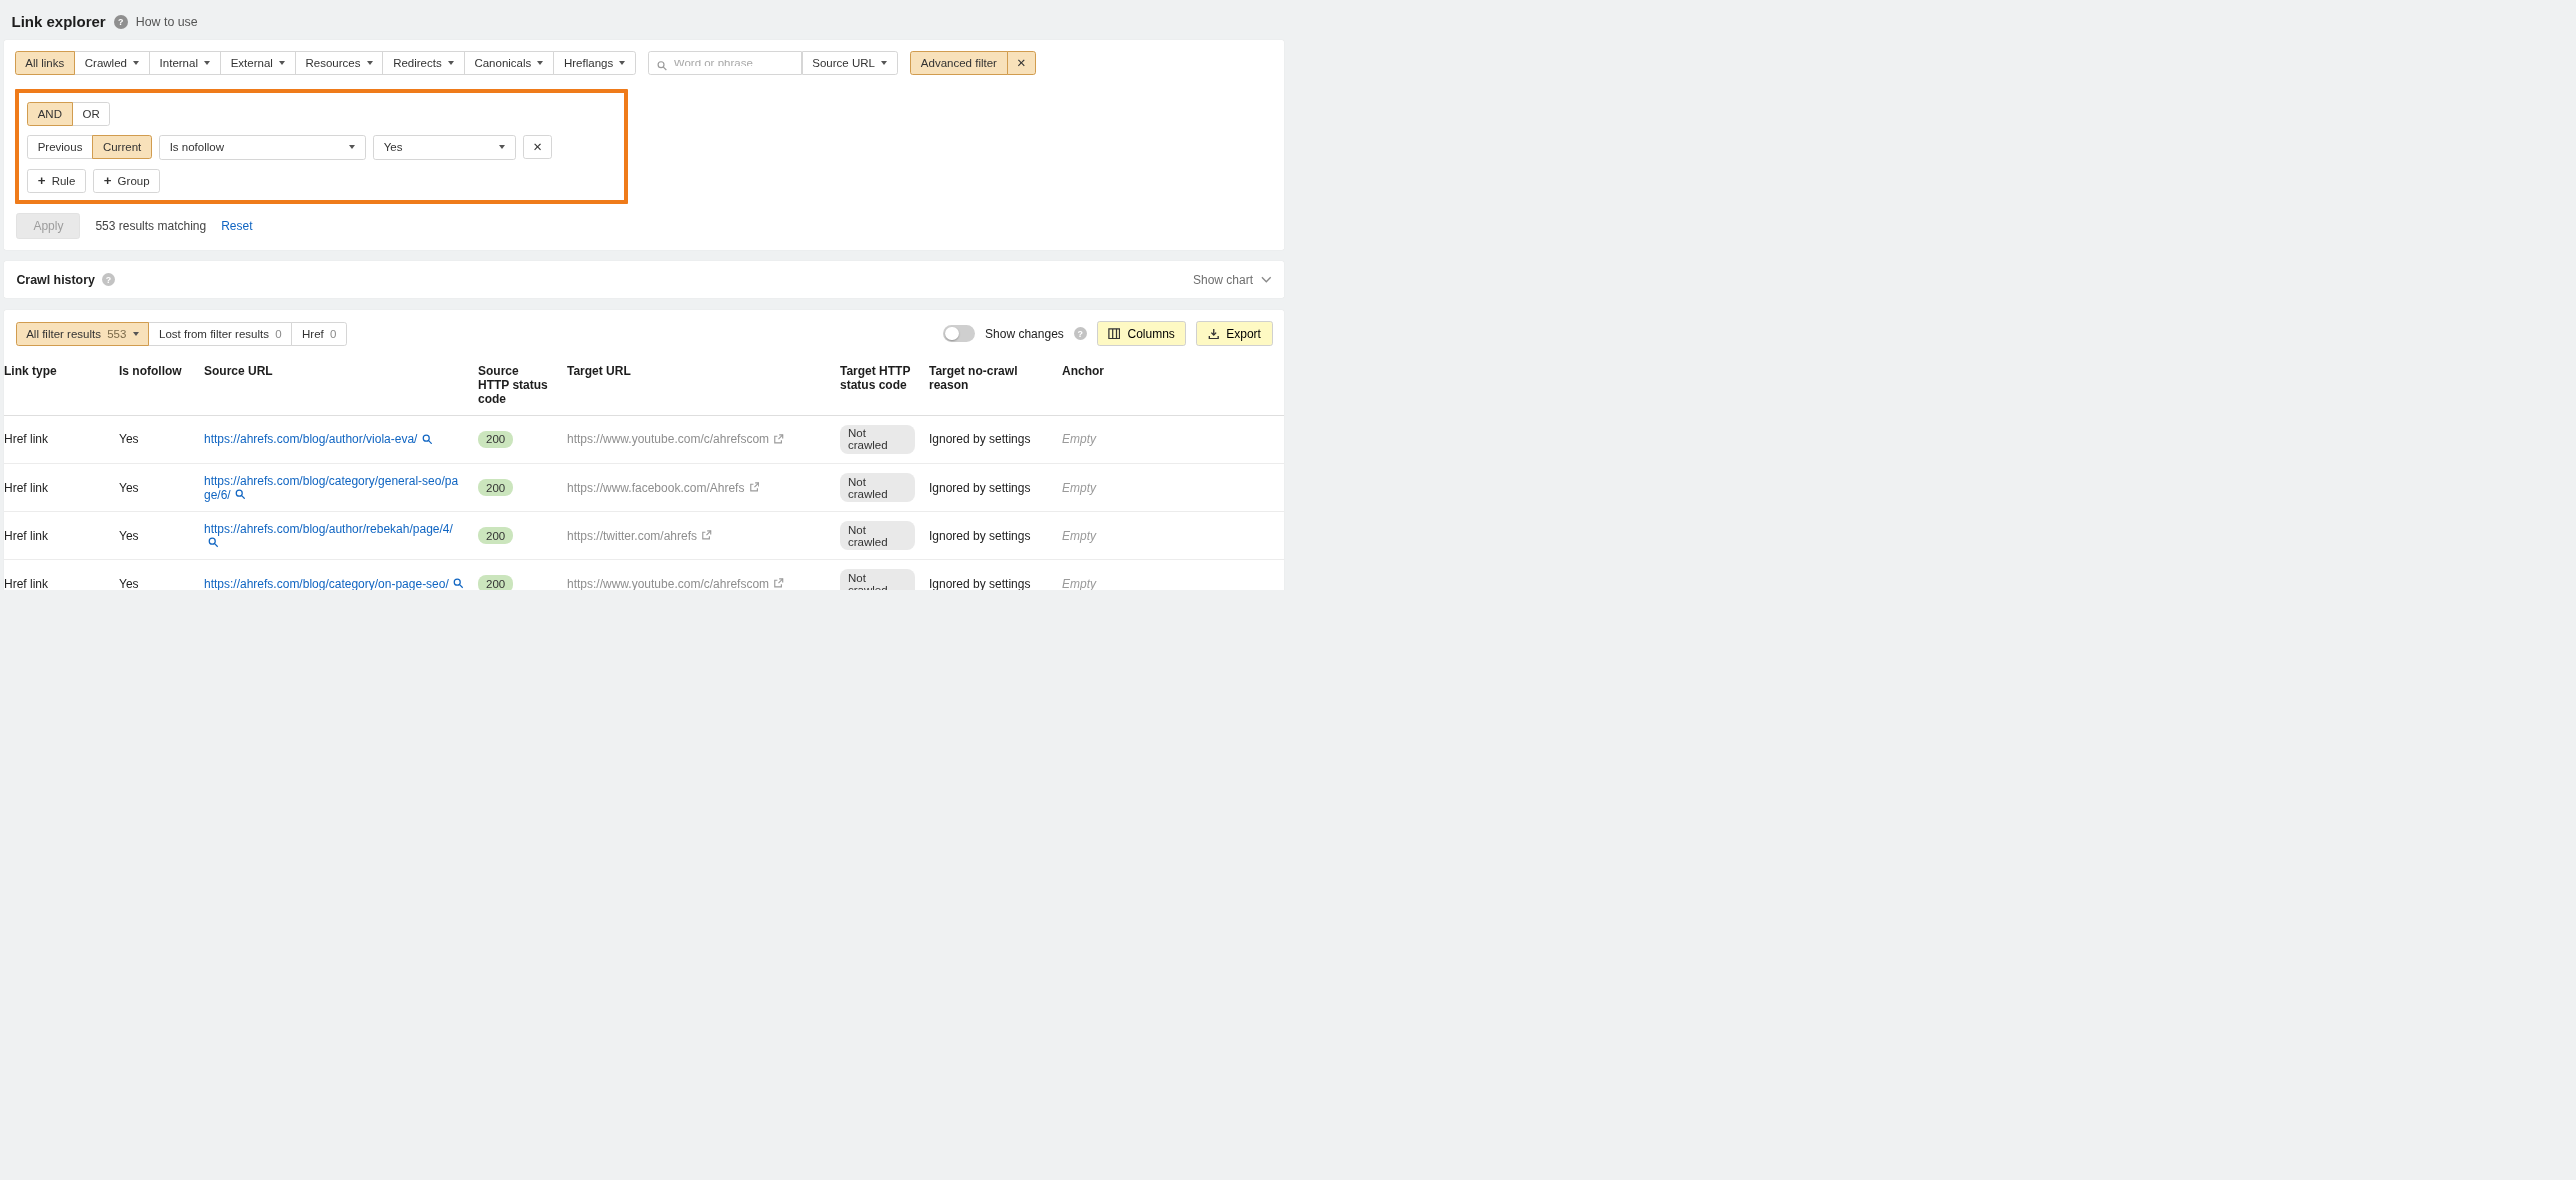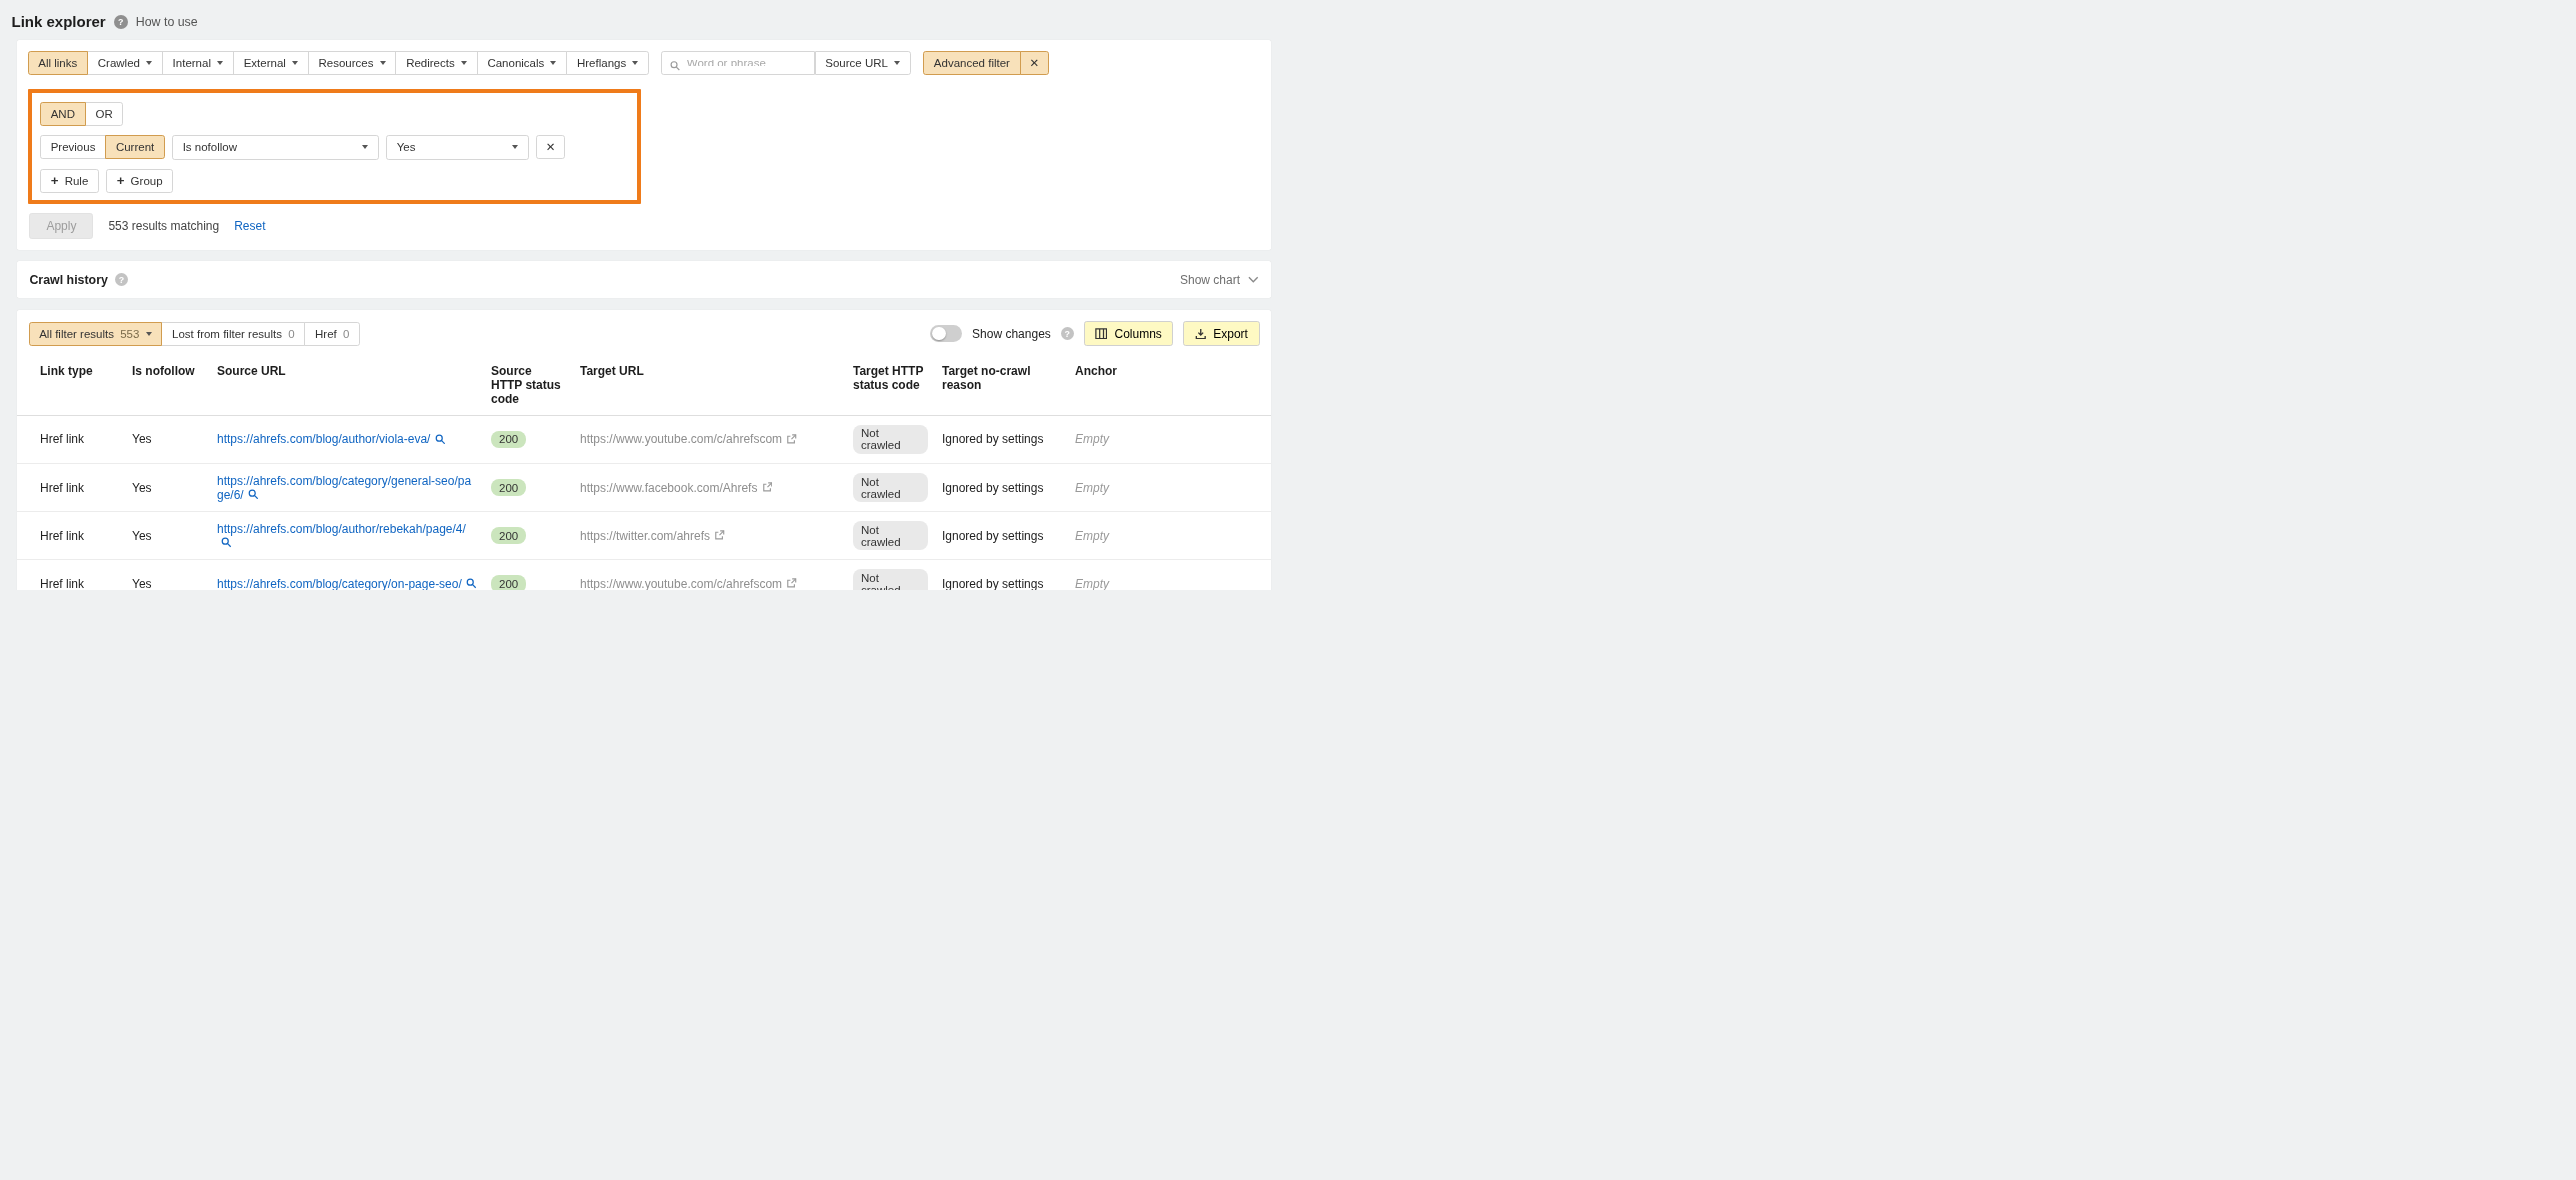--- a/index.html
+++ b/index.html
@@ -16,21 +16,21 @@
   .title { font-size: 15px; font-weight: bold; color: #1d1d1d; }
   .help {
     width: 14px; height: 14px; border-radius: 50%;
     background: #8f8f8f; color: #fff; font-size: 8.9px; font-weight: bold;
     display: inline-flex; align-items: center; justify-content: center; flex: none;
   }
   .help.light { background: #c3c3c3; width: 13.3px; height: 13.3px; }
   .howto { color: #555; font-size: 12.4px; }
 
   
-  .card { background: #fff; margin: 0 17px; border-radius: 1.8px; box-shadow: 0 0 0.9px rgba(0,0,0,.15); }
+  .card { background: #fff; margin: 0 4px; border-radius: 1.8px; box-shadow: 0 0 0.9px rgba(0,0,0,.15); }
   .filter-card { padding: 10.6px; }
 
   
   .seg { display: flex; }
   .btn {
     height: 24px; padding: 0 9.7px; background: #fff;
     border: 0.9px solid #d6d6d6; font-size: 11.5px; color: #333;
     display: inline-flex; align-items: center; gap: 6.2px;
     cursor: pointer; font-family: inherit; white-space: nowrap;
   }
@@ -100,21 +100,21 @@
     font-size: 12px; font-family: inherit; cursor: pointer;
   }
 
   
   table { width: 100%; border-collapse: collapse; margin-top: 8.9px; table-layout: fixed; }
   th {
     font-weight: bold; text-align: left; padding: 8.9px 14px 8.9px 0;
     vertical-align: top; font-size: 12px; border-bottom: 0.9px solid #dedede; color: #1d1d1d;
   }
   td { padding: 8.9px 14px 8.9px 0; border-bottom: 0.9px solid #ececec; font-size: 12px; vertical-align: middle; }
-  th:first-child, td:first-child { padding-left: 23px; }
+  th:first-child, td:first-child { }
   .link { color: #1065c2; text-decoration: none; word-break: break-all; }
   .mag { margin-left: 4.4px; vertical-align: -0.9px; }
   .target { color: #8e8e8e; }
   .ext { margin-left: 4.4px; vertical-align: -0.9px; }
   .badge { display: inline-block; padding: 2.7px 8px; border-radius: 8px; background: #e9e9e9; font-size: 11.5px; color: #333; }
   .badge.green { background: #cbe5bd; }
   .empty { font-style: italic; color: #9a9a9a; }
 </style>
 </head>
 <body>

